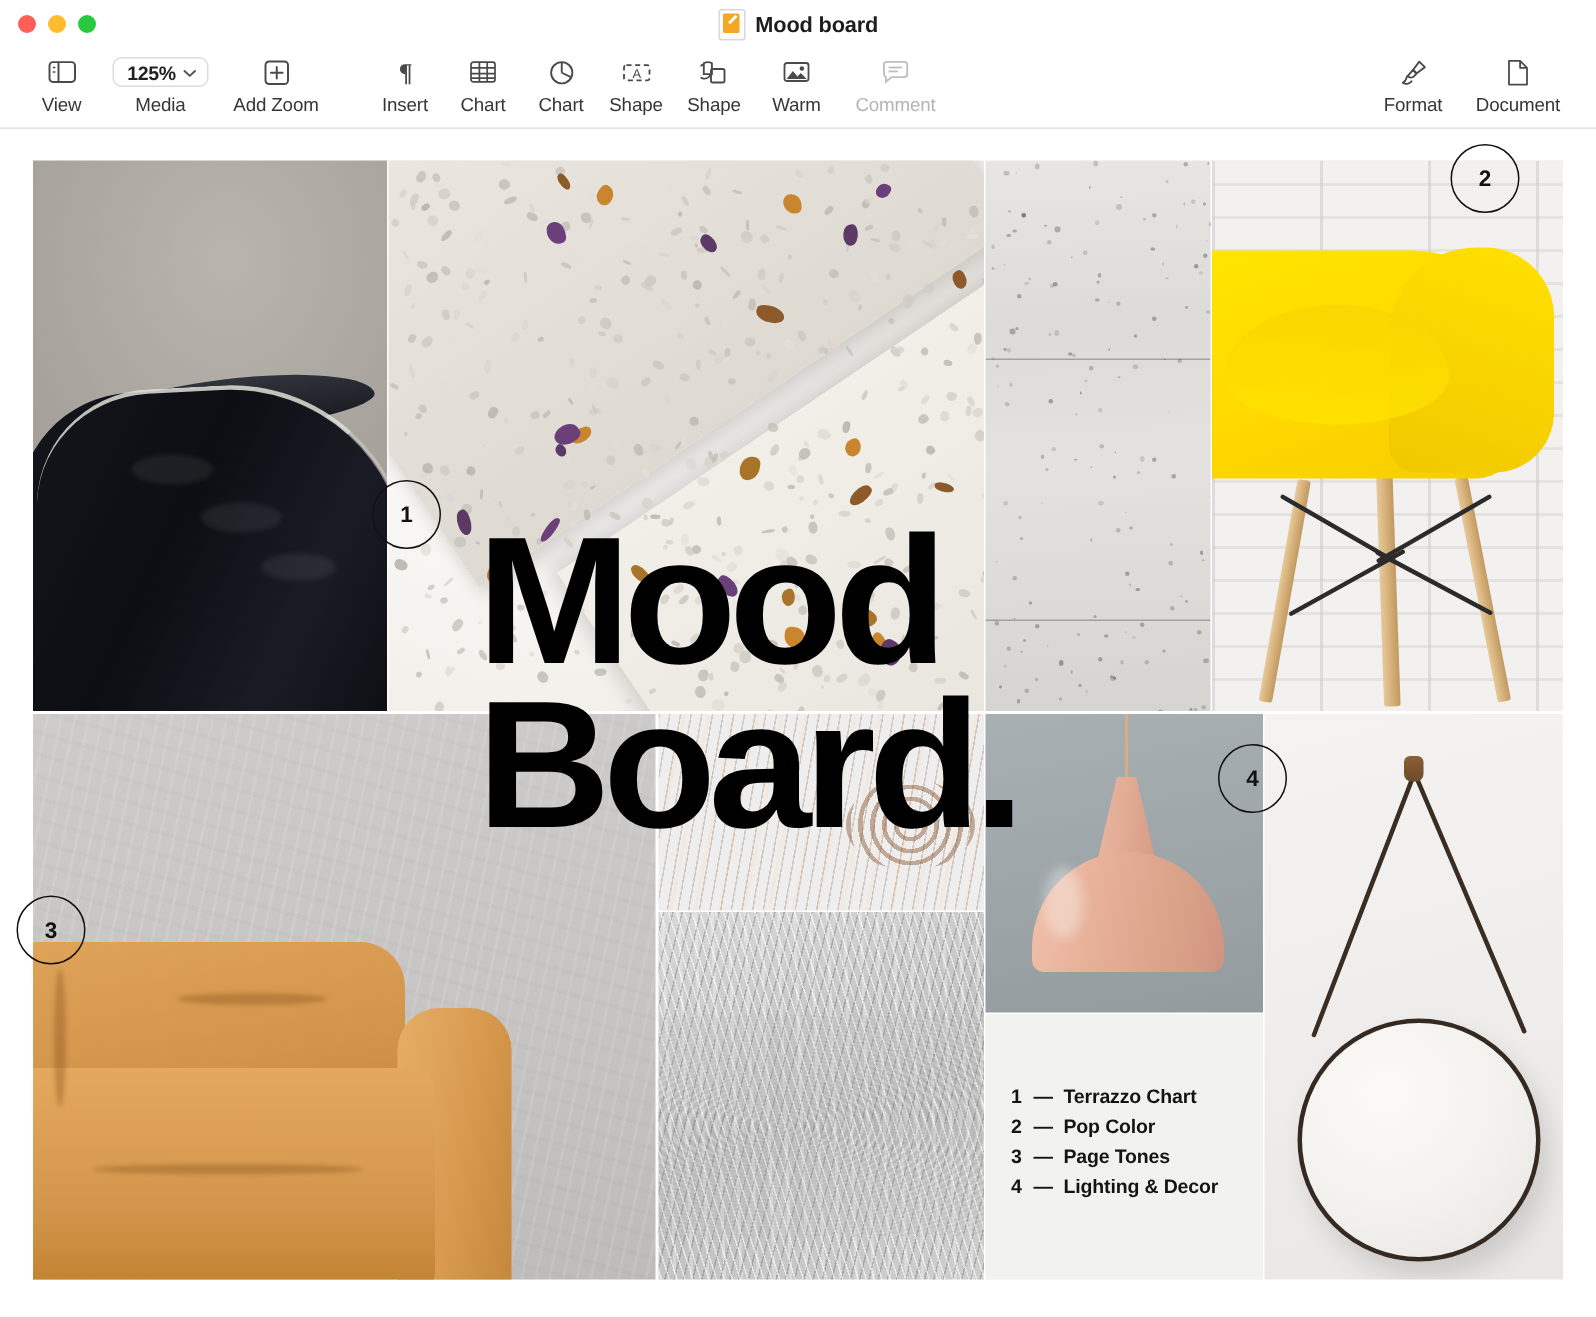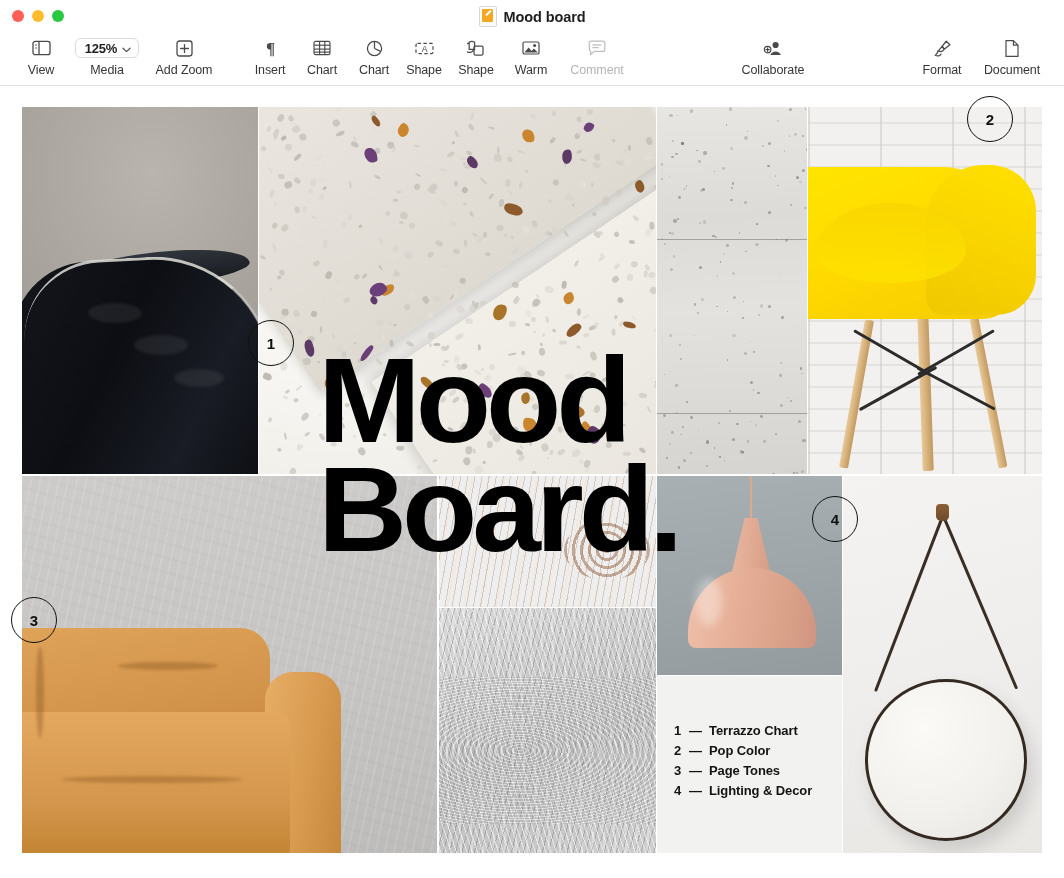--- a/index.html
+++ b/index.html
@@ -467,32 +467,20 @@
           <path d="M1.2 3.2 a2 2 0 0 1 2-2 h11.6 a2 2 0 0 1 2 2 v6.2 a2 2 0 0 1 -2 2 h-8.4 l-3.8 3.1 v-3.1 a2 2 0 0 1 -1.2 -2 z"></path>
           <line x1="4.4" y1="5" x2="13.4" y2="5"></line>
           <line x1="4.4" y1="7.6" x2="10.6" y2="7.6"></line>
         </svg>
       </span>
       <span class="tb-label">Comment</span>
     </div>
 
     <div class="tb-spacer"></div>
 
-    <div class="tb-item" style="width:92px;">
-      <span class="tb-ico">
-        <svg width="21" height="17" viewBox="0 0 21 17" fill="none" stroke="#4a4a4a" stroke-width="1.2">
-          <circle cx="12.6" cy="5" r="3.1" fill="#4a4a4a" stroke="none"></circle>
-          <path d="M7.4 15 a5.6 5.6 0 0 1 10.4 0" fill="#4a4a4a" stroke="none"></path>
-          <circle cx="4.6" cy="9.6" r="3.3"></circle>
-          <line x1="4.6" y1="7.9" x2="4.6" y2="11.3" stroke-linecap="round"></line>
-          <line x1="2.9" y1="9.6" x2="6.3" y2="9.6" stroke-linecap="round"></line>
-        </svg>
-      </span>
-      <span class="tb-label">Collaborate</span>
-    </div>
 
     <div class="tb-spacer"></div>
 
     <div class="tb-item" style="width:64px;">
       <span class="tb-ico">
         <svg width="19" height="19" viewBox="0 0 19 19" fill="none" stroke="#4a4a4a" stroke-width="1.25" stroke-linejoin="round">
           <path d="M13.2 2.1 l3.7 3.7 -5.4 4.1 -2.4 -2.4 z"></path>
           <path d="M8.9 7.7 l2.4 2.4 -1.5 1.6 a3 3 0 0 1 -4.4 0.1 z"></path>
           <path d="M5.2 11.6 c-0.8 1.5 -0.6 3.4 -3 4.6 c2.4 1.4 5.1 0.6 6.1 -1.4"></path>
         </svg>

